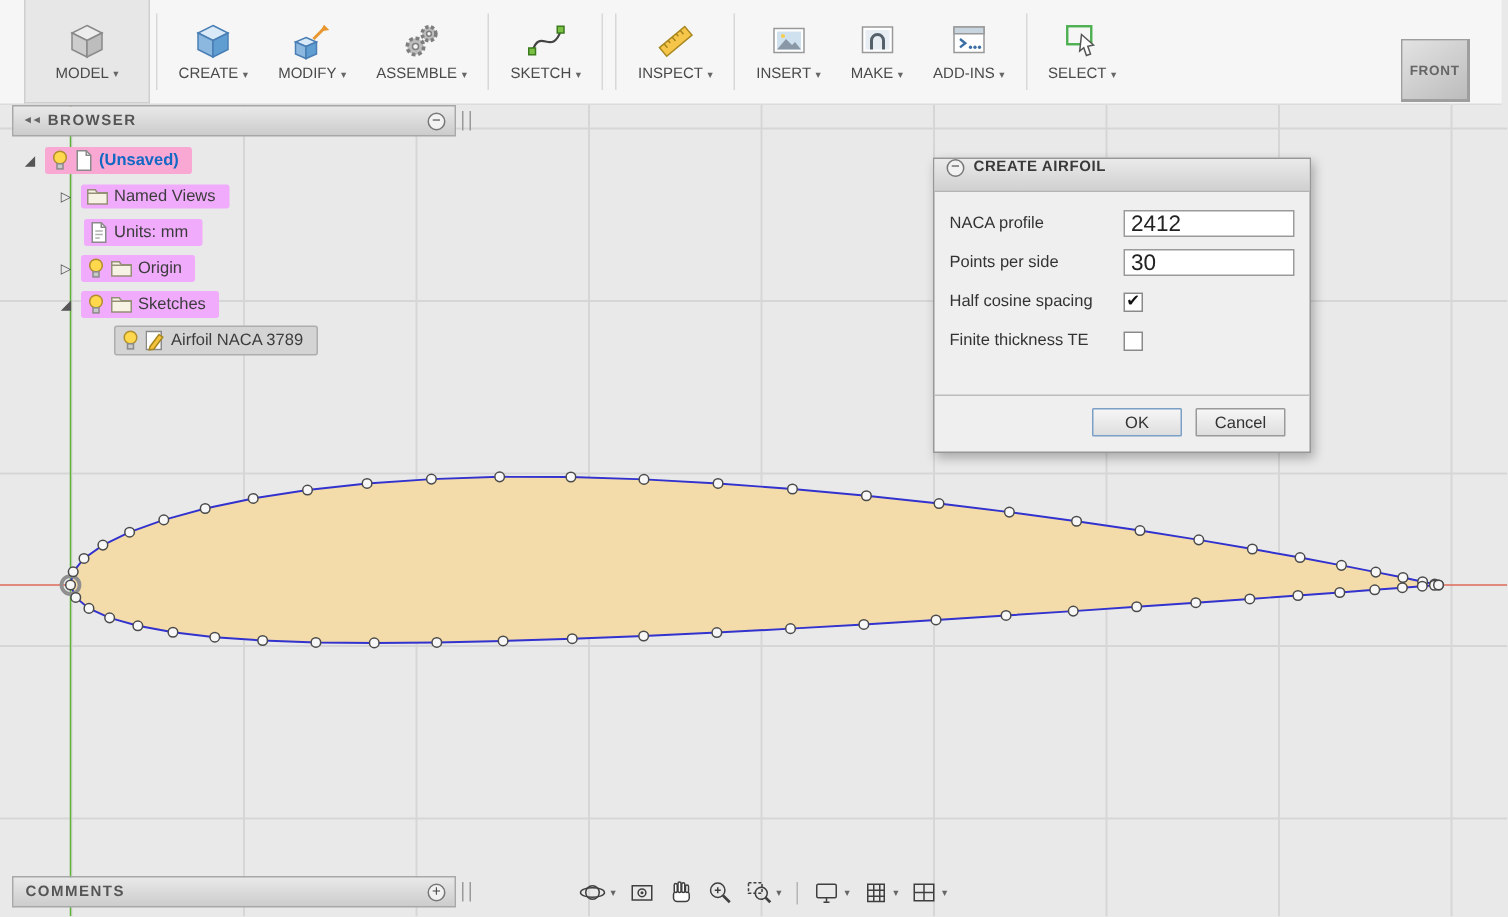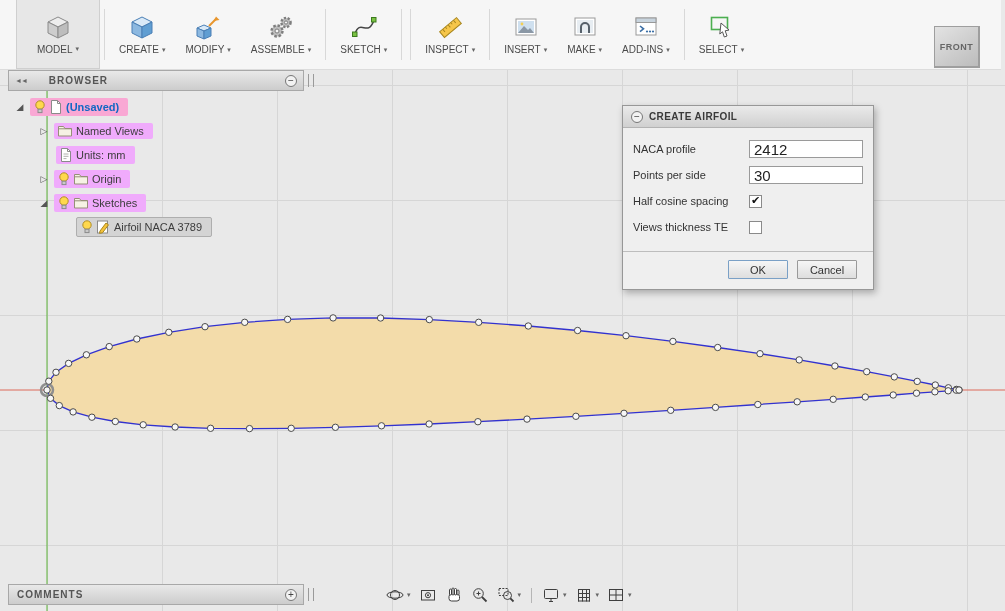--- a/index.html
+++ b/index.html
@@ -23,21 +23,21 @@
   .tb-sep{width:1px;background:#d8d8d8;margin:9px 4px}
 
   
   .viewcube{position:absolute;left:934px;top:26px;width:46px;height:42px;background:linear-gradient(145deg,#e3e3e3,#bcbcbc);
     border:1px solid #9e9e9e;border-right-width:2px;border-bottom-width:2px;display:flex;align-items:center;justify-content:center;
     font-size:9px;font-weight:bold;color:#666;letter-spacing:.5px;z-index:6}
 
   
   .panel-bar{position:absolute;left:8px;width:296px;height:21px;background:linear-gradient(#e9e9e9,#cccccc);
     border:1px solid #a8a8a8;display:flex;align-items:center;padding:0 6px;z-index:8}
-  .panel-title{font-size:10px;color:#555;letter-spacing:1px;font-weight:bold;margin-left:22px}
+  .panel-title{font-size:10px;color:#555;letter-spacing:1px;font-weight:bold;margin-left:5px}
   .spacer{flex:1}
   .circ-icon{width:12px;height:12px;border:1px solid #777;border-radius:50%;display:inline-flex;align-items:center;justify-content:center;font-size:10px;line-height:1;color:#444;background:#f2f2f2}
   .icon-minus::before{content:"−"}
   .icon-plus::before{content:"+"}
   .dbl-left{font-size:7px;color:#666;letter-spacing:-1px}
   .grip{position:absolute;width:6px;height:13px;border-left:1px solid #9a9a9a;border-right:1px solid #9a9a9a;z-index:8}
 
   
   .tree{position:absolute;left:8px;top:95px;z-index:7}
   .trow{height:24px;display:flex;align-items:center}
@@ -45,30 +45,30 @@
   .exp::before{content:"◢"}
   .col::before{content:"▷"}
   .chip{display:inline-flex;align-items:center;gap:4px;background:#f0abfc;border-radius:2px;padding:2px 9px 2px 4px;font-size:11px;color:#3c3c3c;white-space:nowrap}
   .chip-blue{background:#f9a8d4}
   .chip-blue .t{color:#1268c3;font-weight:bold}
   .chip-sel{background:#d4d4d4;border:1px solid #aeaeae}
   .ti{display:block;flex:none}
 
   
   .dialog{position:absolute;left:622px;top:105px;width:252px;background:#efefef;border:1px solid #979797;box-shadow:2px 3px 7px rgba(0,0,0,.28);z-index:10}
-  .dlg-title{height:22px;background:linear-gradient(#eaeaea,#d0d0d0);border-bottom:1px solid #b3b3b3;display:flex;align-items:center;padding:0 8px;gap:6px}
+  .dlg-title{height:22px;background:linear-gradient(#eaeaea,#d0d0d0);border-bottom:1px solid #b3b3b3;display:flex;padding:0 8px;gap:6px}
   .dlg-title-text{font-size:10px;font-weight:bold;color:#3a3a3a;letter-spacing:.4px}
   .dlg-body{padding:8px 10px 2px}
   .dlg-row{height:26px;display:flex;align-items:center}
   .dlg-label{flex:1;font-size:11px;color:#333}
   .dlg-ctl{width:114px;display:flex;align-items:center}
   .dlg-input{width:114px;height:18px;border:1px solid #9a9a9a;background:#fff;font-family:inherit;font-size:15px;padding:0 4px;color:#222}
   .checkbox{width:13px;height:13px;background:#fff;border:1px solid #8a8a8a;display:inline-flex;align-items:center;justify-content:center}
   .checkbox.checked::after{content:"✔";font-size:11px;font-weight:bold;color:#111;margin-top:-1px}
-  .dlg-footer{border-top:1px solid #bdbdbd;margin-top:9px;padding:8px 16px 10px;display:flex;justify-content:flex-end;gap:9px}
+  .dlg-footer{border-top:1px solid #bdbdbd;margin-top:21px;padding:8px 16px 10px;display:flex;justify-content:flex-end;gap:9px}
   .dlg-btn{width:60px;height:19px;font-family:inherit;font-size:11px;color:#333;background:linear-gradient(#f6f6f6,#dedede);border:1px solid #9a9a9a;border-radius:1px}
   .dlg-btn-ok{border-color:#7aa0c6}
 
   
   .navbar{position:absolute;left:383px;top:583px;height:24px;display:flex;align-items:center;gap:2px;z-index:8}
   .nav-btn{display:flex;align-items:center;padding:2px 3px}
   .nav-btn svg{display:block}
   .nav-sep{width:1px;height:15px;background:#b5b5b5;margin:0 5px}
 </style>
 </head>
@@ -358,21 +358,21 @@
             <input class="dlg-input" type="text" value="30" style="">
           </span>
       </div>
       <div class="dlg-row">
         <span class="dlg-label">Half cosine spacing</span>
         <span class="dlg-ctl">
             <span class="checkbox checked"></span>
           </span>
       </div>
       <div class="dlg-row">
-        <span class="dlg-label">Views thickness TE</span>
+        <span class="dlg-label">Finite thickness TE</span>
         <span class="dlg-ctl">
             <span class="checkbox"></span>
           </span>
       </div>
     </div>
     <div class="dlg-footer">
       <button class="dlg-btn dlg-btn-ok">OK</button>
       <button class="dlg-btn">Cancel</button>
     </div>
   </div>

